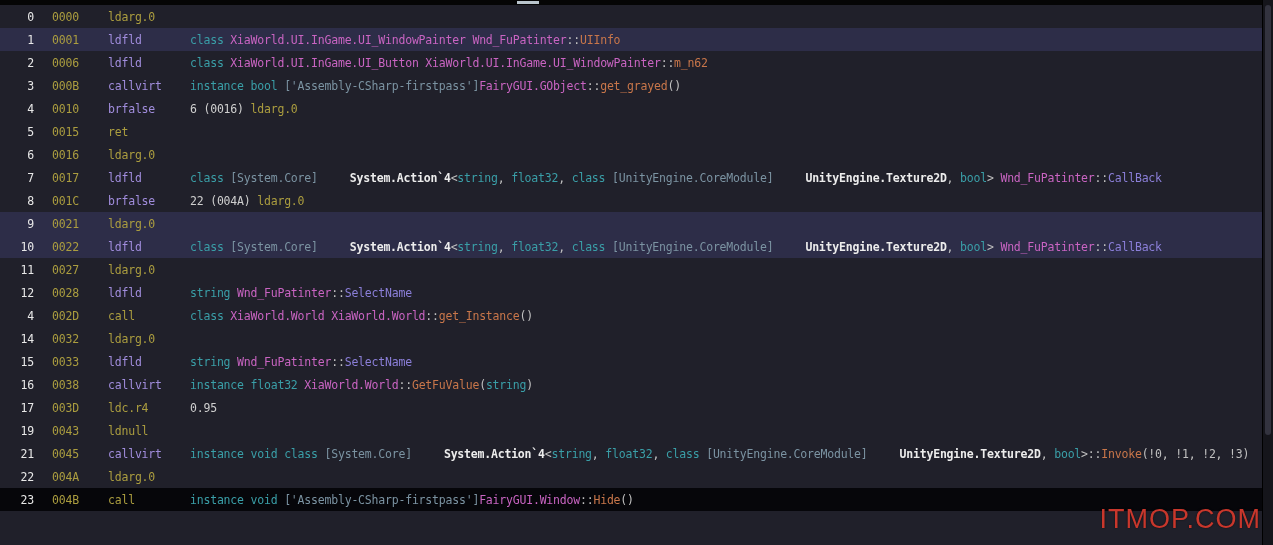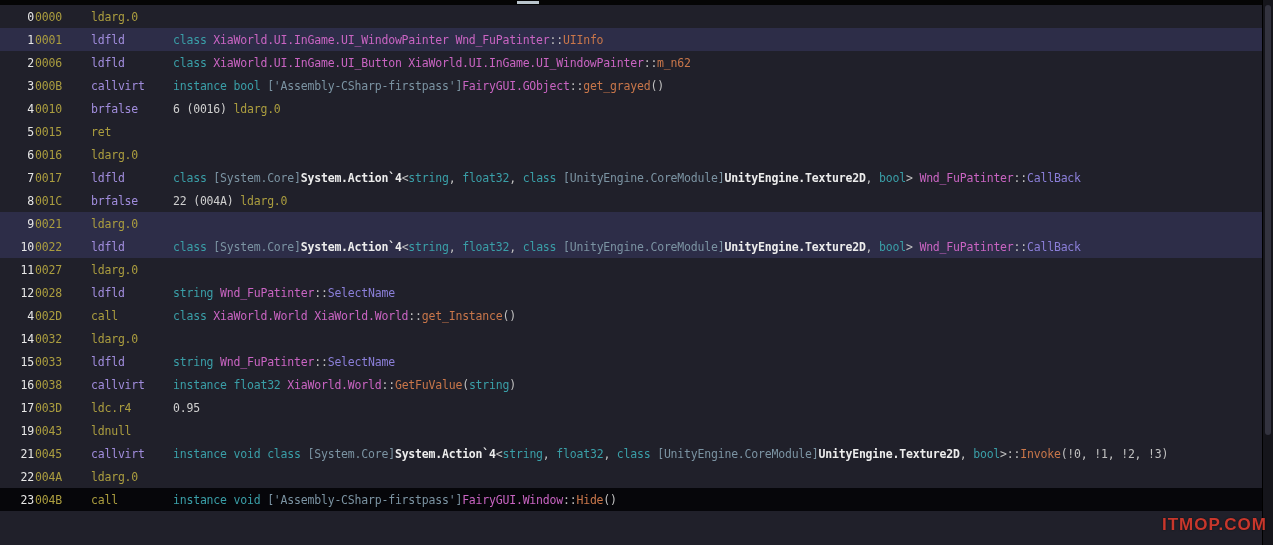--- a/index.html
+++ b/index.html
@@ -28,48 +28,48 @@
     position: absolute; top: 5px; left: 0; right: 10px; bottom: 0;
     overflow: hidden;
   }
   .row {
     display: flex; align-items: center;
     height: 23px; white-space: pre;
   }
   .row.sel { background: var(--selbg, #2d2d48); }
   .row.partial { background: #06060a; }
   .cell.idx { width: 34px; text-align: right; color: var(--index, #e8e8e8); flex: none; }
-  .cell.off { margin-left: 1px; width: 56px; color: var(--off, #ab9d3f); flex: none; }
+  .cell.off { margin-left: 18px; width: 56px; color: var(--off, #ab9d3f); flex: none; }
   .cell.opc { width: 82px; flex: none; }
   .opc.y { color: var(--opy, #ab9d3f); }
   .opc.p { color: var(--opp, #a18ddd); }
   .cell.opr { flex: 1; overflow: hidden; }
   .tk-kw  { color: var(--kw,  #3a9fa8); }
   .tk-typ { color: var(--typ, #c964c2); }
   .tk-asm { color: var(--asm, #7b93a2); text-align: center; }
-  .tk-sys { color: var(--sys, #ececec); font-weight: bold; }
+  .tk-sys { color: var(--sys, #ececec); font-weight: bold; margin-left: 32px; }
   .tk-fld { color: var(--fld, #8b7fd9); }
   .tk-mem { color: var(--mem, #c8764a); }
   .tk-num { color: var(--num, #cfcfcf); }
   .tk-pun { color: var(--pun, #c0c0c0); }
   .tk-opy { color: var(--opy, #ab9d3f); }
   .scrollbar {
     position: absolute; right: 0; top: 0;
     width: 10px; height: 545px;
     background: #15151b; border-left: 1px solid #000; z-index: 4;
   }
   .thumb {
     position: absolute; top: 5px; left: 2px;
     width: 6px; height: 430px;
     background: #33333f; border-radius: 3px;
   }
   .watermark {
-    position: absolute; right: 6px; bottom: 10px;
+    position: absolute; right: 12px; bottom: 10px;
     font-family: "Liberation Sans", sans-serif;
-    font-weight: bold; font-size: 17px; letter-spacing: 1px;
+    font-weight: normal; font-size: 27px; letter-spacing: 1px;
     color: var(--wm, #c8372c);
     text-shadow: 0 0 2px rgba(0,0,0,0.6);
     z-index: 5;
   }
 </style>
 </head>
 <body>
 
 <div id="app">
   <div class="topbar">

